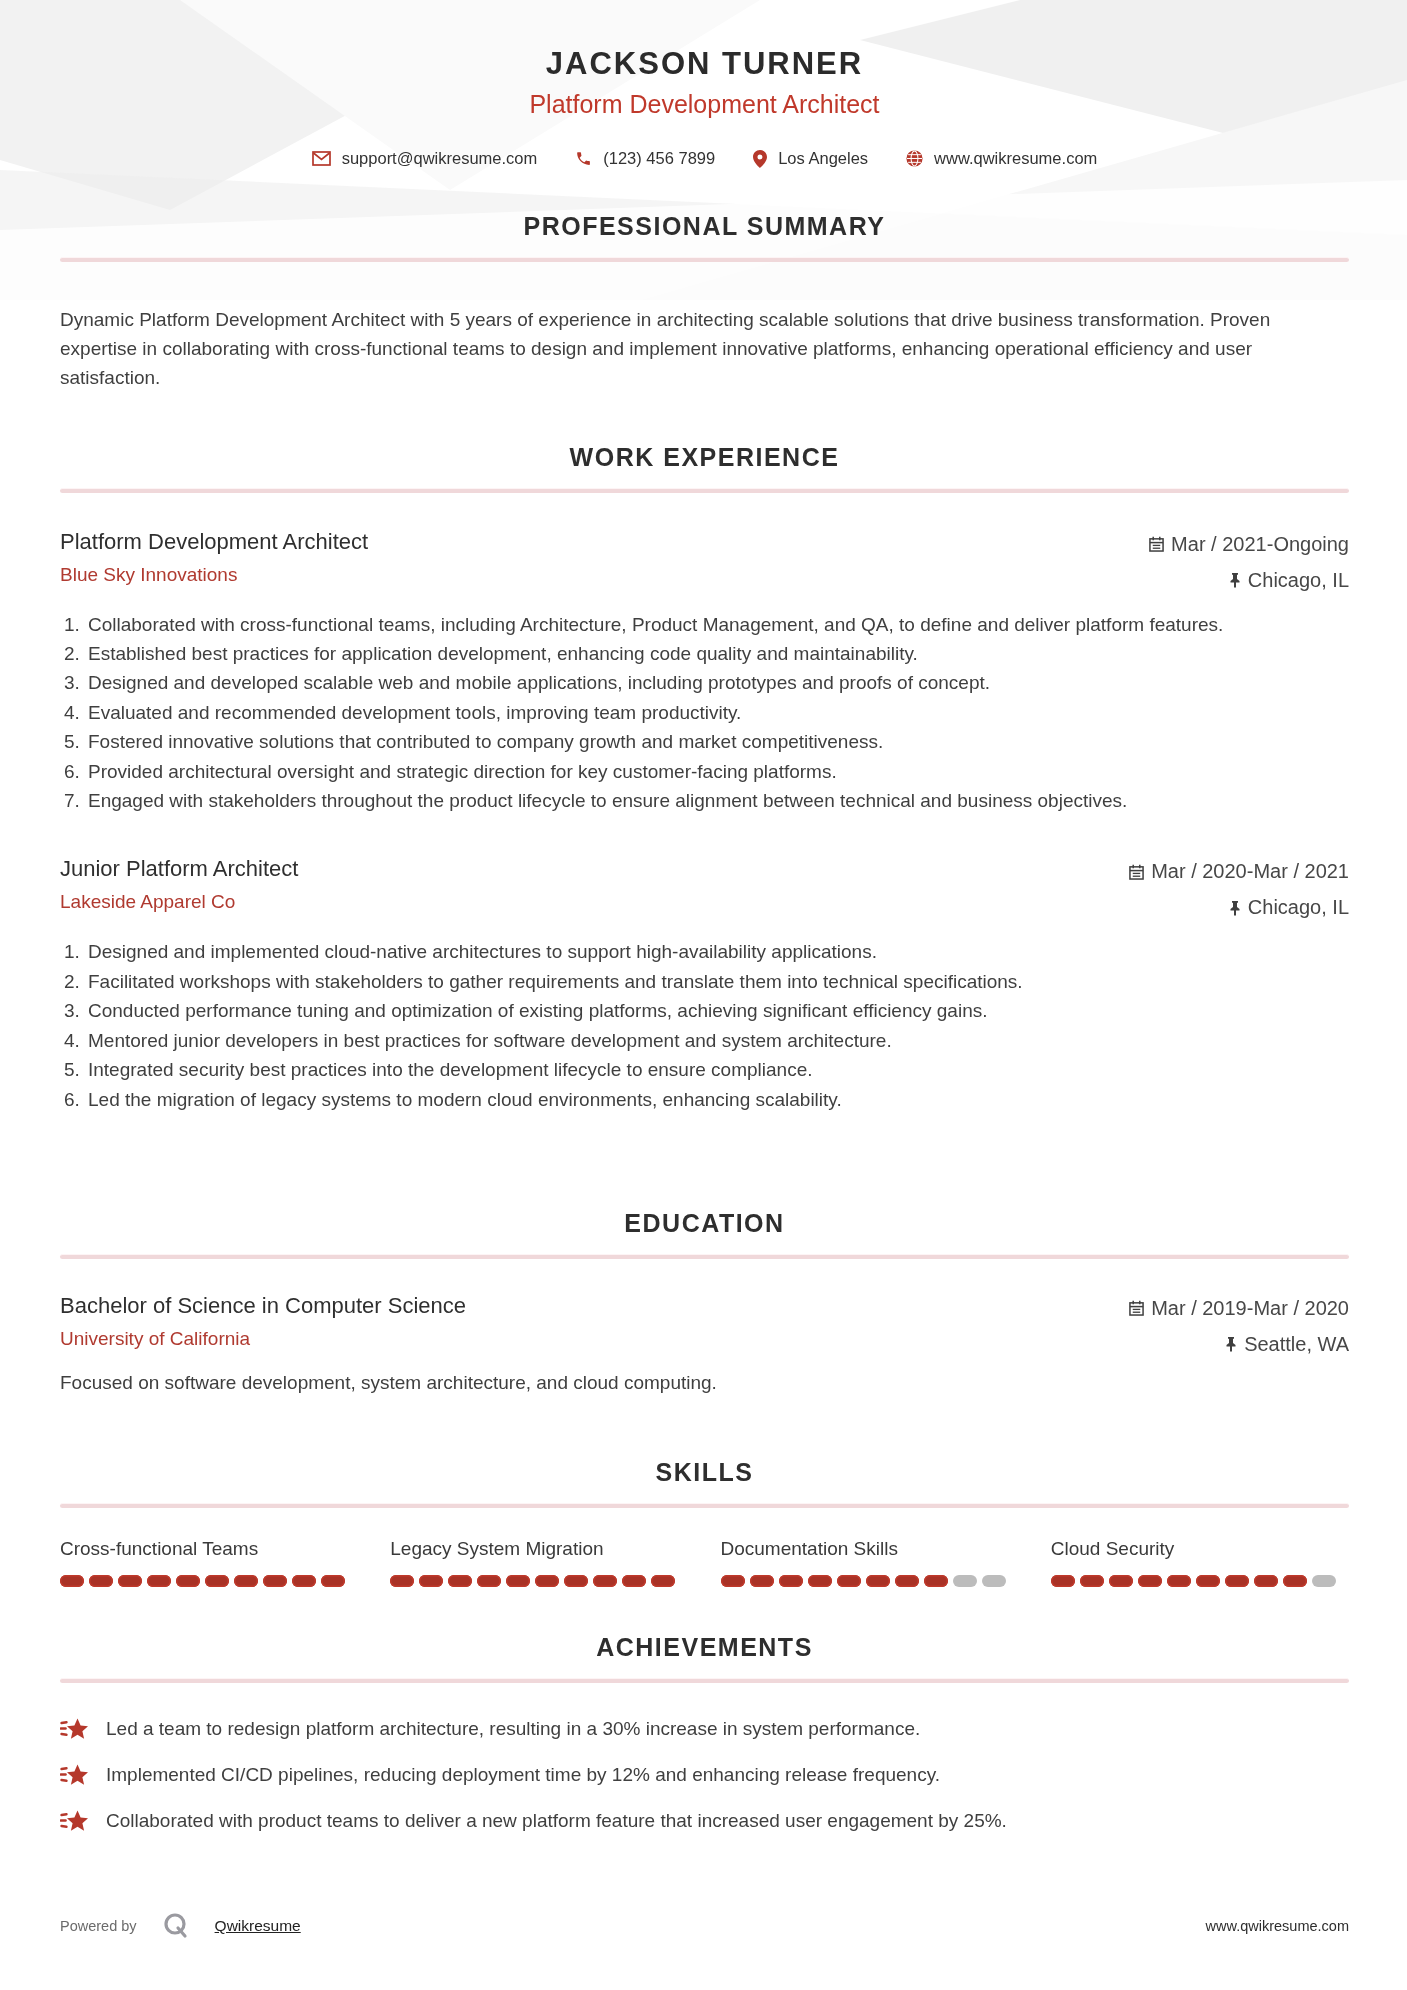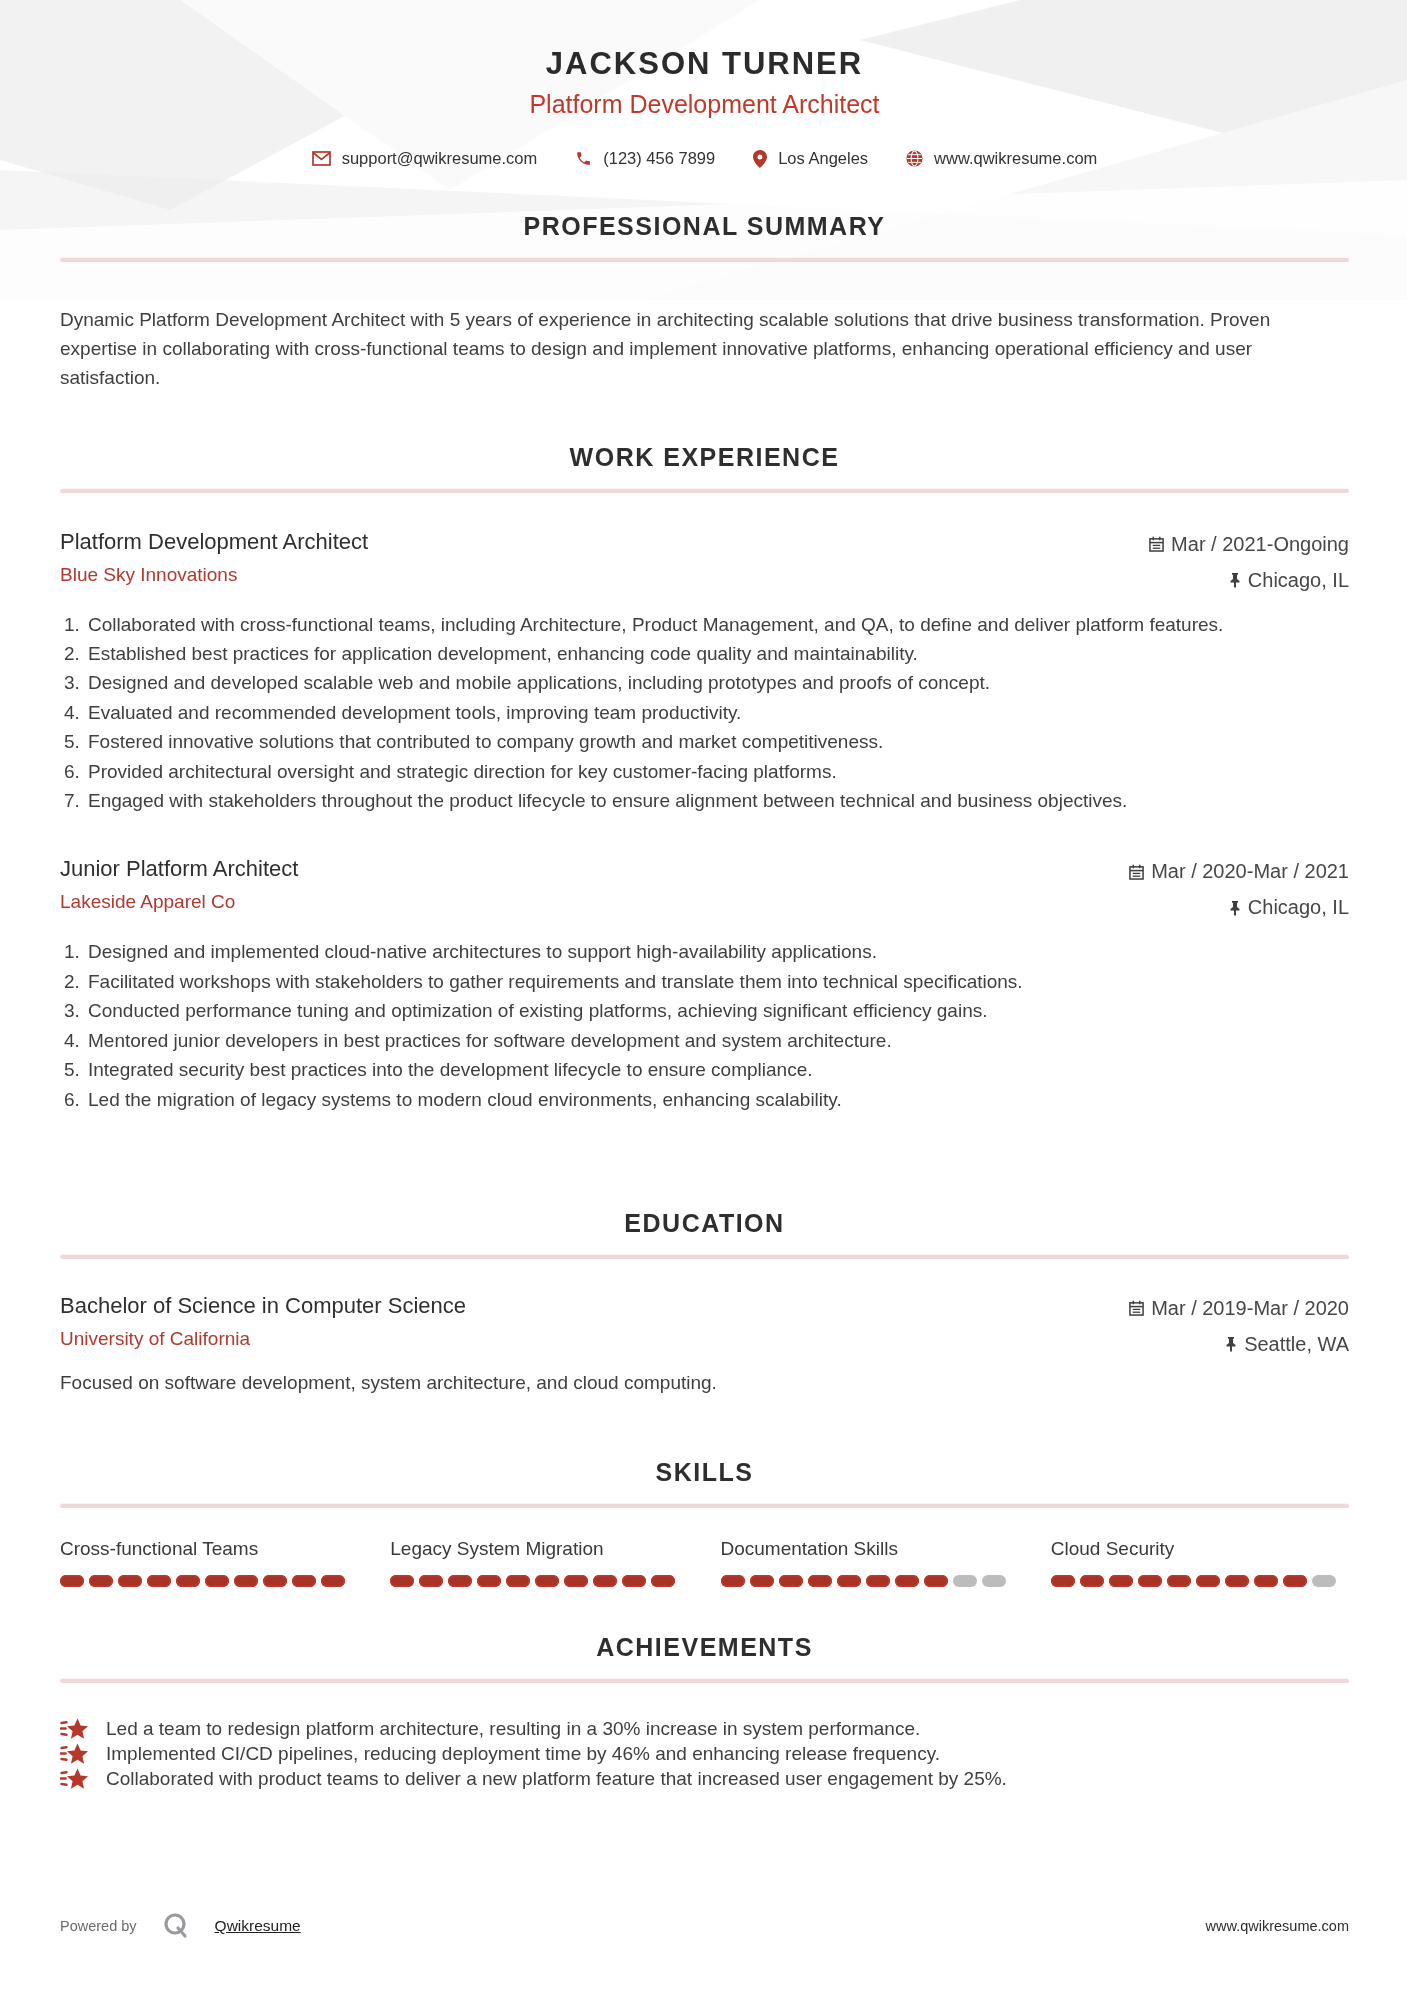--- a/index.html
+++ b/index.html
@@ -63,21 +63,21 @@
   .skills-grid {
     margin-top: 30px; display: grid;
     grid-template-columns: repeat(4, 1fr); column-gap: 32px;
   }
   .skill-name { font-size: 19px; color: #3a3a3a; }
   .skill-bar { margin-top: 15px; display: flex; gap: 5px; }
   .seg { width: 24px; height: 12px; border-radius: 6px; background: #bcbcbc; }
   .seg.filled { background: #a93226; box-shadow: inset 0 0 0 1.5px #c0392b; }
 
   
-  .ach-list { margin-top: 34px; display: flex; flex-direction: column; }
+  .ach-list { margin-top: 34px; display: flex; flex-direction: column; gap: 21px; }
   .ach { display: flex; align-items: center; gap: 18px; }
   .ach-star { flex: 0 0 auto; }
   .ach-text { font-size: 19px; color: #3f3f3f; }
 
   
   .footer {
     position: absolute; left: 60px; right: 58px; bottom: 50px;
     display: flex; justify-content: space-between; align-items: center;
     z-index: 1;
   }
@@ -340,21 +340,21 @@
     <p class="ach-text">Led a team to redesign platform architecture, resulting in a 30% increase in system performance.</p>
   </div>
 
   <div class="ach">
     <svg class="ach-star" width="28" height="25" viewBox="0 0 28 25">
       <line x1="1.5" y1="6" x2="6.5" y2="5.2" stroke="#b5382b" stroke-width="2.4" stroke-linecap="round"></line>
       <line x1="0.8" y1="11.5" x2="5.6" y2="11.5" stroke="#b5382b" stroke-width="2.4" stroke-linecap="round"></line>
       <line x1="1.5" y1="17" x2="6.5" y2="17.8" stroke="#b5382b" stroke-width="2.4" stroke-linecap="round"></line>
       <polygon fill="#b5382b" points="17.5,1.5 20.6,8.6 28,9.3 22.4,14.3 24.1,21.8 17.5,17.8 10.9,21.8 12.6,14.3 7,9.3 14.4,8.6"></polygon>
     </svg>
-    <p class="ach-text">Implemented CI/CD pipelines, reducing deployment time by 46% and enhancing release frequency.</p>
+    <p class="ach-text">Implemented CI/CD pipelines, reducing deployment time by 12% and enhancing release frequency.</p>
   </div>
 
   <div class="ach">
     <svg class="ach-star" width="28" height="25" viewBox="0 0 28 25">
       <line x1="1.5" y1="6" x2="6.5" y2="5.2" stroke="#b5382b" stroke-width="2.4" stroke-linecap="round"></line>
       <line x1="0.8" y1="11.5" x2="5.6" y2="11.5" stroke="#b5382b" stroke-width="2.4" stroke-linecap="round"></line>
       <line x1="1.5" y1="17" x2="6.5" y2="17.8" stroke="#b5382b" stroke-width="2.4" stroke-linecap="round"></line>
       <polygon fill="#b5382b" points="17.5,1.5 20.6,8.6 28,9.3 22.4,14.3 24.1,21.8 17.5,17.8 10.9,21.8 12.6,14.3 7,9.3 14.4,8.6"></polygon>
     </svg>
     <p class="ach-text">Collaborated with product teams to deliver a new platform feature that increased user engagement by 25%.</p>

